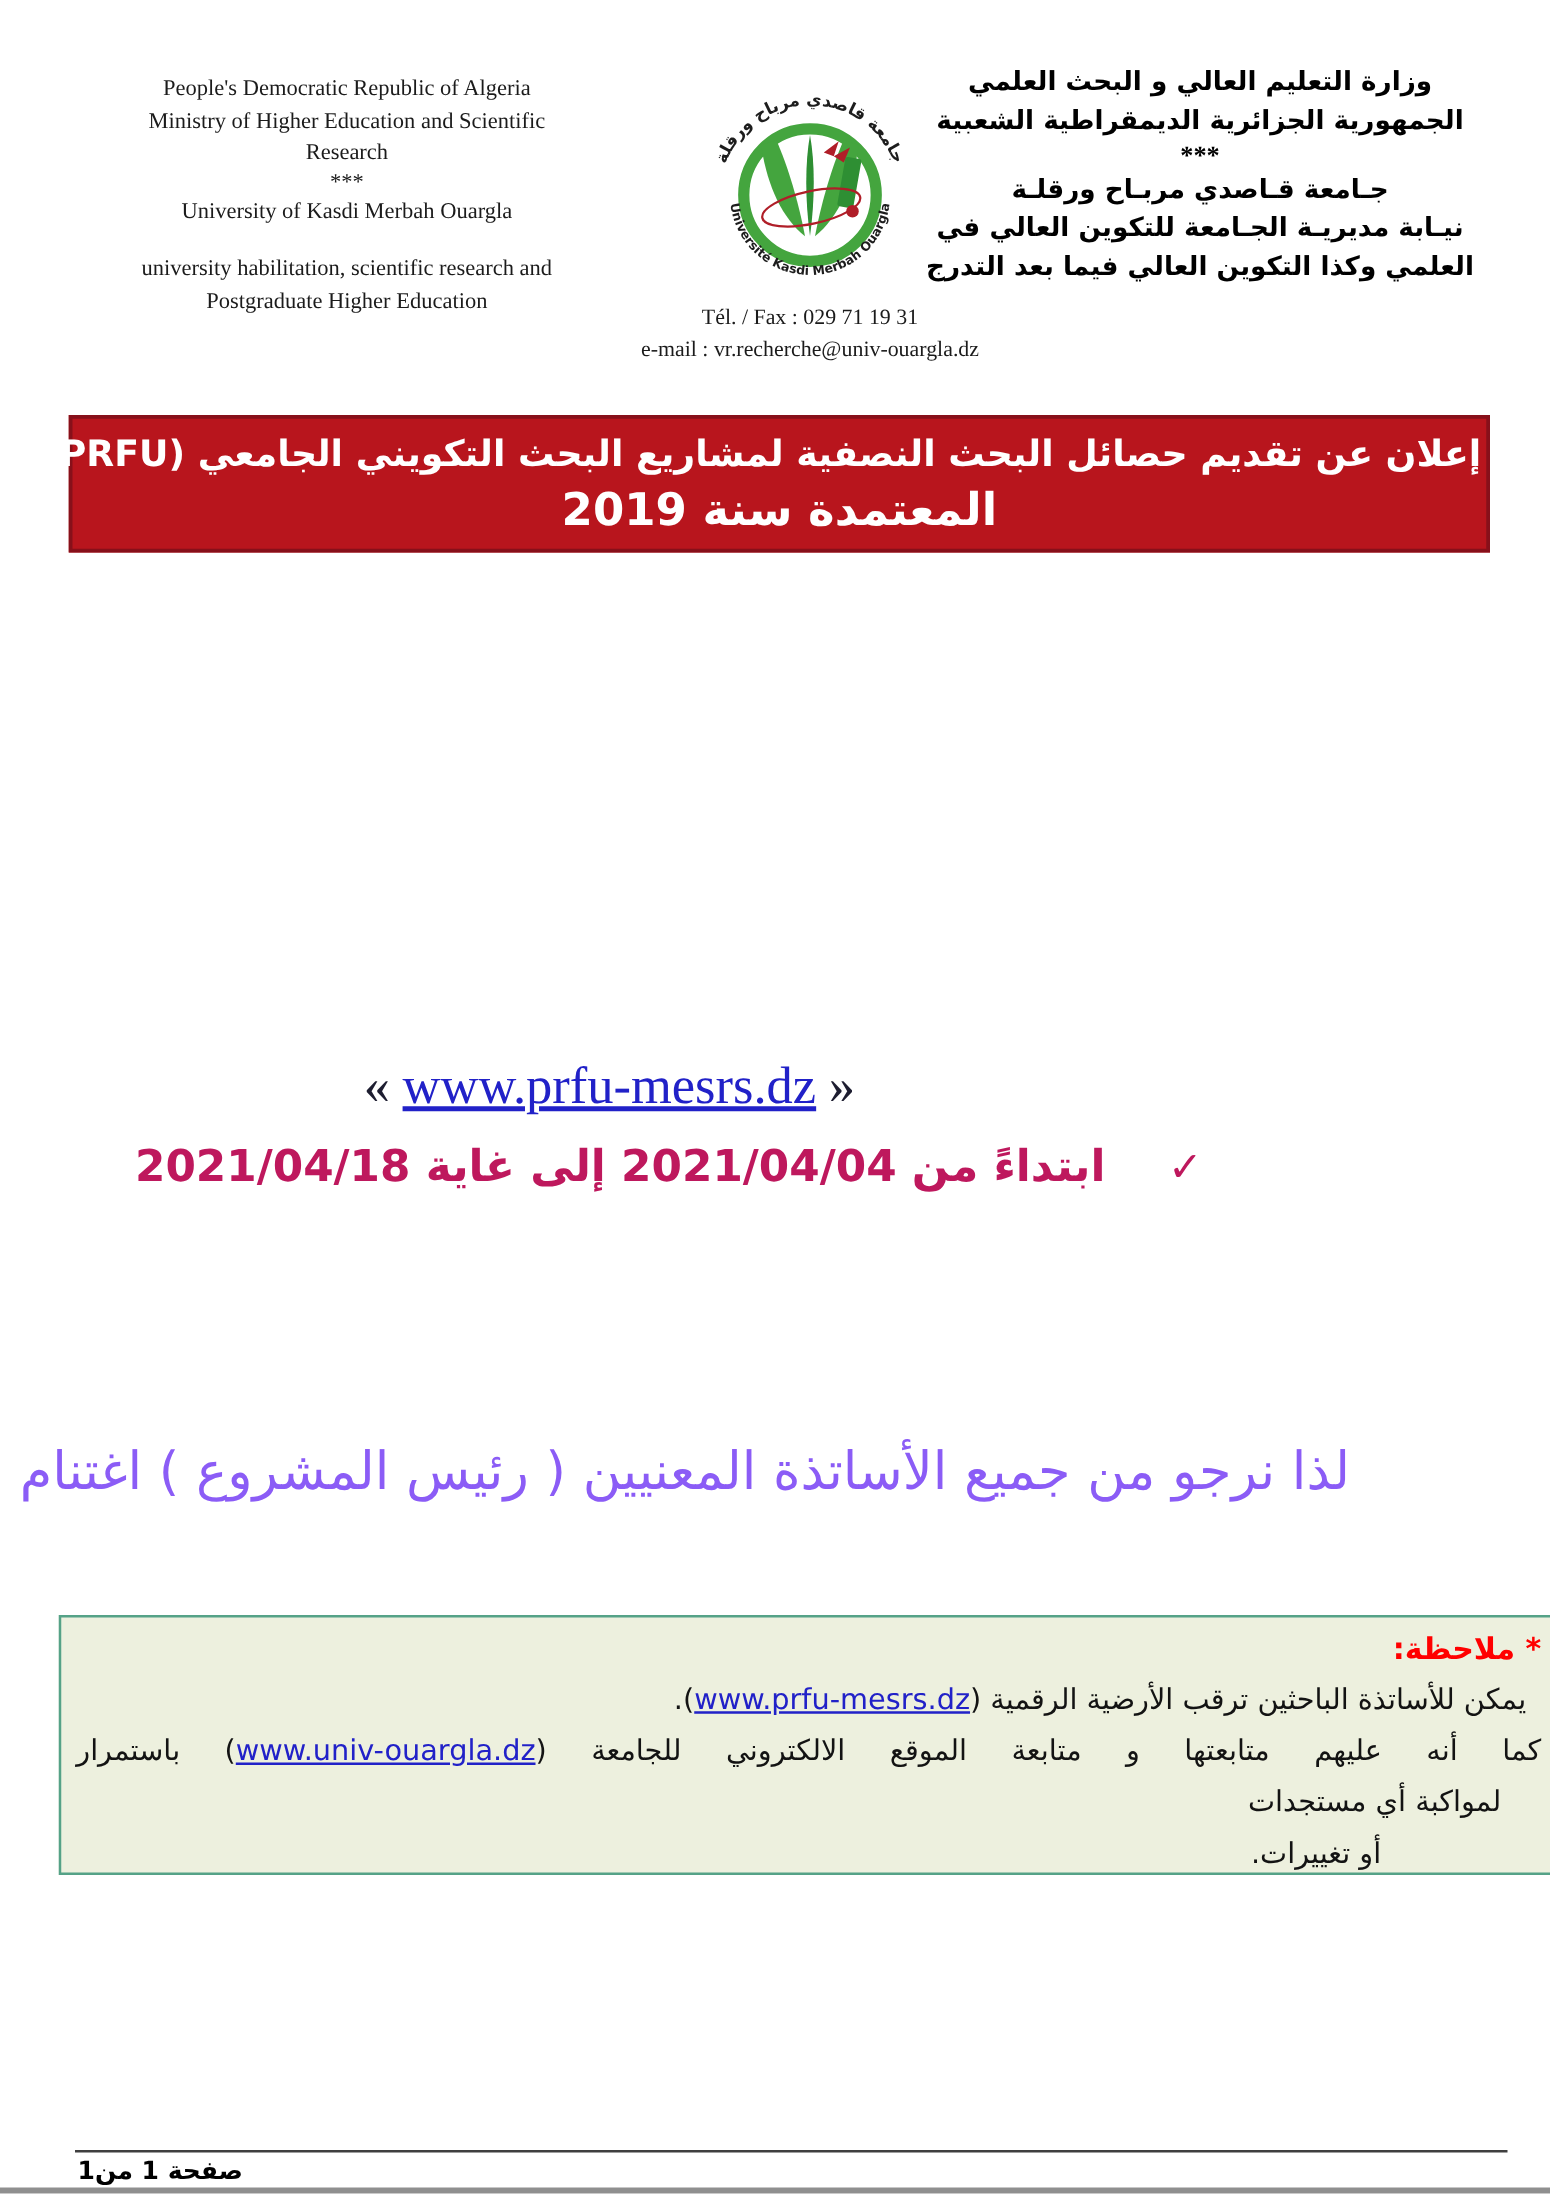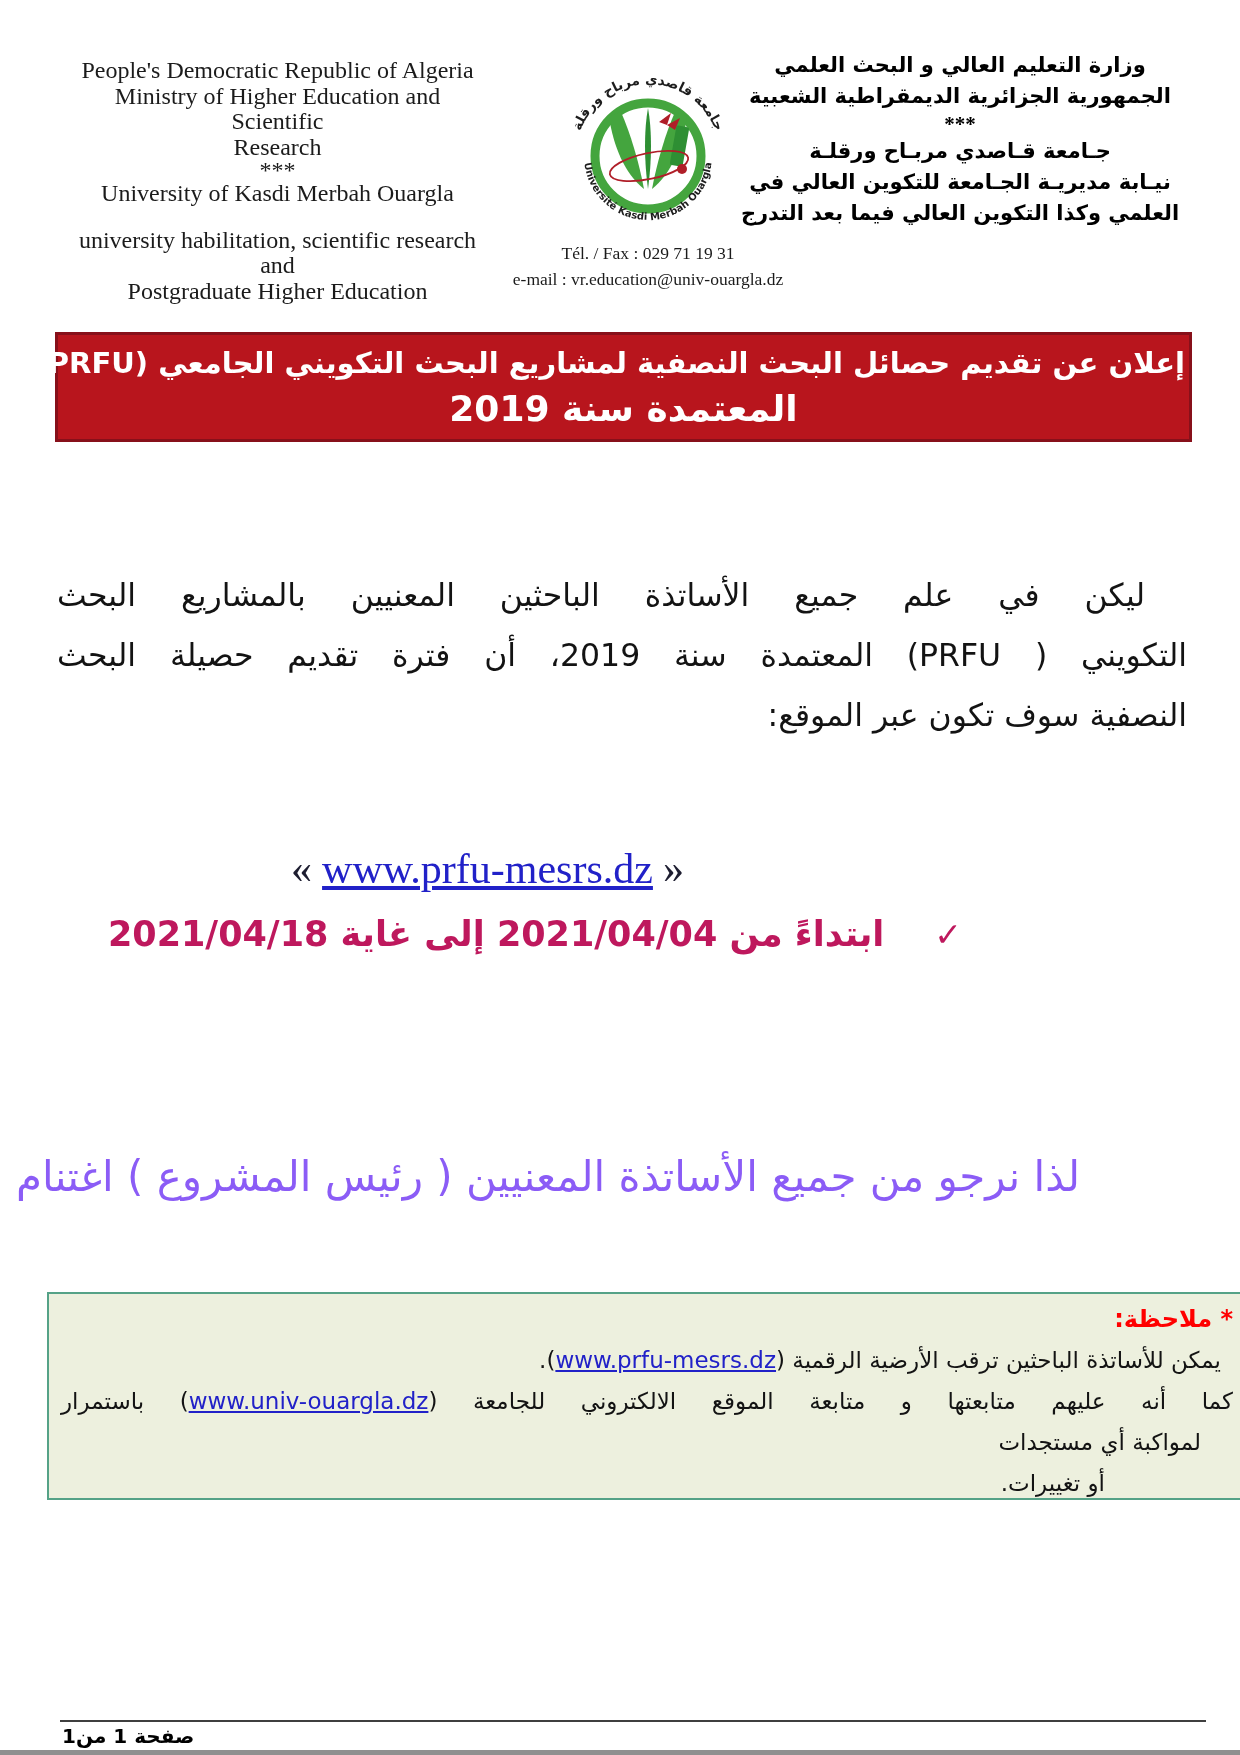--- a/index.html
+++ b/index.html
@@ -1,21 +1,21 @@
 <!DOCTYPE html>
 <html lang="ar" style="--banner-bg: #B8151D; --banner-border: #87101A; --link-blue: #2121C8; --note-bg: #EDF0DE; --note-border: #55A287; --note-title-red: #FF0000; --logo-green: #44A53E; --logo-dark-green: #2E8F33; --logo-red: #B01E28;"><head>
 <meta charset="utf-8">
 <style>
   html,body{margin:0;padding:0;background:#e9e9e9;}
   #page{position:relative;width:1240px;height:1755px;background:#ffffff;margin:0 auto;
         font-family:"DejaVu Sans",sans-serif;color:#131313;overflow:hidden;}
 
   
   .hdr-left{position:absolute;left:70px;top:58px;width:415px;text-align:center;
-            font-family:"Liberation Serif",serif;font-size:24px;line-height:25.5px;color:#1b1b1b;}
+            font-family:"Liberation Serif",serif;font-size:18px;line-height:25.5px;color:#1b1b1b;}
   .hdr-left .stars{line-height:21px;}
   .hdr-left .sub{margin-top:21px;}
 
   .hdr-center{position:absolute;left:488px;top:60px;width:320px;text-align:center;}
   .logo-svg{display:block;margin:0 auto;width:150px;height:172px;}
   .logo-ring{fill:#ffffff;stroke:var(--logo-green,#44A53E);stroke-width:9px;}
   .logo-leaf{fill:var(--logo-green,#44A53E);}
   .logo-leaf-dark{fill:var(--logo-dark-green,#2E8F33);}
   .logo-red{fill:var(--logo-red,#B01E28);}
   .logo-ellipse{fill:none;stroke:var(--logo-red,#B01E28);stroke-width:1.8px;}
@@ -103,44 +103,39 @@
         <path class="logo-red" d="M86 62 L98 53 L94 65 Z M94 65 L107 58 L102 70 Z"></path>
         <text class="logo-arc-text" font-size="13.5" text-anchor="middle">
           <textPath href="#arcTop" startOffset="50%">جامعة قاصدي مرباح ورقلة</textPath>
         </text>
         <text class="logo-arc-text" font-size="10" text-anchor="middle">
           <textPath href="#arcBot" startOffset="50%">Université Kasdi Merbah Ouargla</textPath>
         </text>
       </svg>
       <div class="contact">
         <div>Tél. / Fax : 029 71 19 31</div>
-        <div>e-mail : vr.education@univ-ouargla.dz</div>
+        <div>e-mail : vr.recherche@univ-ouargla.dz</div>
       </div>
     </div>
 
     <div class="hdr-right">
       <div>وزارة التعليم العالي و البحث العلمي</div>
       <div>الجمهورية الجزائرية الديمقراطية الشعبية</div>
       <div class="stars">***</div>
       <div>جـامعة قـاصدي مربـاح  ورقلـة</div>
       <div>نيـابة مديريـة الجـامعة للتكوين العالي في</div>
       <div>العلمي وكذا التكوين العالي  فيما بعد التدرج</div>
     </div>
   </div>
 
   <div class="banner">
     <div class="l1">إعلان عن تقديم حصائل البحث النصفية لمشاريع البحث التكويني الجامعي (PRFU)</div>
     <div class="l2">المعتمدة سنة 2019</div>
   </div>
 
-  <div class="para1">
-    <div class="jl indent">ليكن في علم جميع الأساتذة الباحثين المعنيين بالمشاريع البحث</div>
-    <div class="jl">التكويني ( PRFU) المعتمدة سنة 2019، أن فترة تقديم حصيلة البحث</div>
-    <div class="rl">النصفية سوف تكون عبر الموقع:</div>
-  </div>
 
   <div class="linkline">
     <span>«</span><a class="doc-link">www.prfu-mesrs.dz</a><span>»</span>
   </div>
 
   <div class="dateline">
     <span class="check">✓</span><span>ابتداءً من 2021/04/04 إلى غاية 2021/04/18</span>
   </div>
 
   <div class="request">لذا نرجو من جميع الأساتذة المعنيين ( رئيس المشروع ) اغتنام الفرصة.</div>

